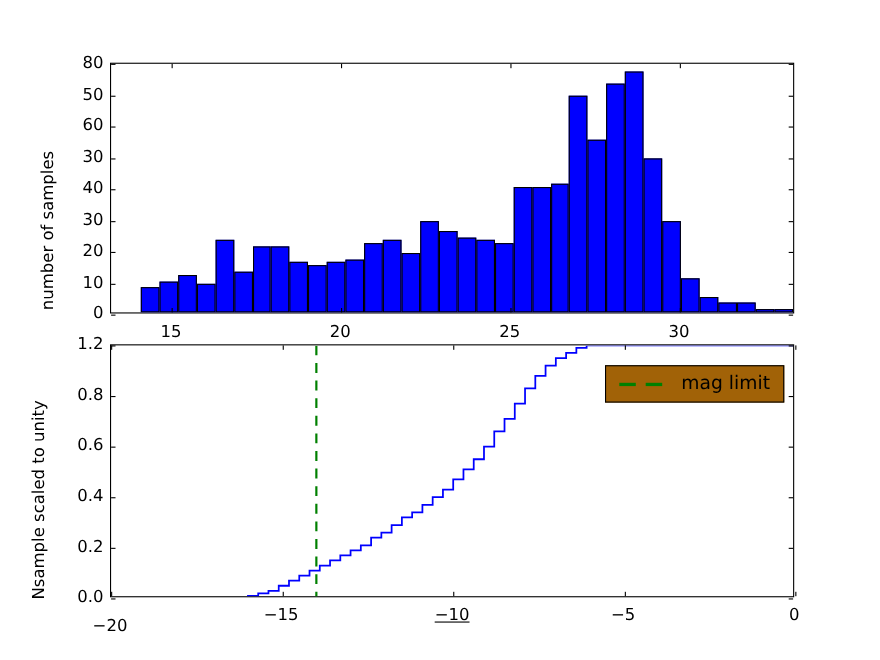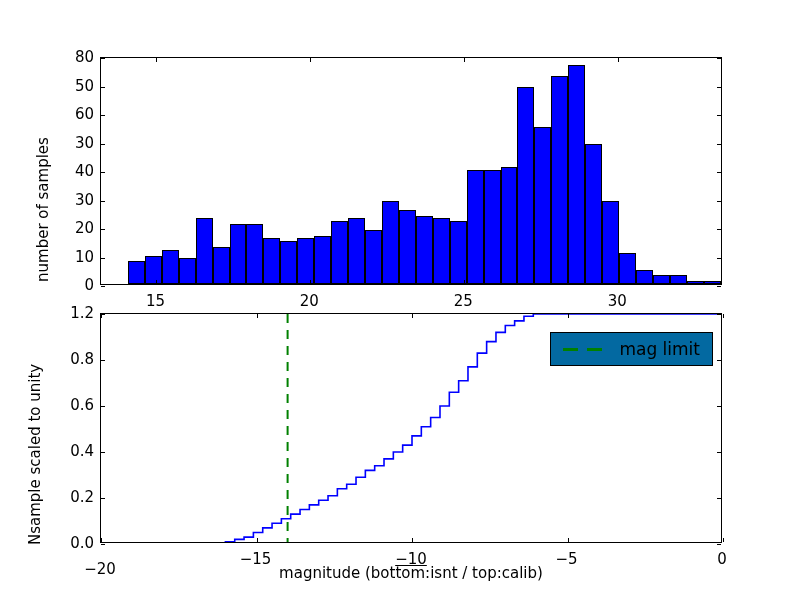--- a/index.html
+++ b/index.html
@@ -35,38 +35,37 @@
   .tick-x{height:4px;width:1px;}
   .tick-x-top{top:0;}
   .tick-x-bot{bottom:0;}
 
   .plotarea{position:absolute;left:0;top:0;right:0;bottom:0;overflow:hidden;}
 
   .bar{position:absolute;bottom:0;background:#0000ff;
        border:1px solid #000;box-sizing:border-box;}
 
   .legend{position:absolute;box-sizing:border-box;border:1px solid #000;
-          background:#0369a1;display:flex;align-items:center;
+          background:#a16207;display:flex;align-items:center;
           padding:7px 12px;gap:14px;}
   #legend-box{right:8px;top:18px;}
   .legend-swatch{position:relative;width:42px;height:2px;flex:0 0 auto;}
   .legend-swatch i{position:absolute;top:0;height:3px;background:#008000;display:block;}
   .legend-label{font-size:17px;line-height:18px;white-space:nowrap;}
 </style>
 </head>
 <body>
 
 <div id="figure">
 
 
   <div class="ylabel" id="top-ylabel">number of samples</div>
 
   <div class="ylabel" id="bottom-ylabel">Nsample scaled to unity</div>
 
-  <div class="xlabel">magnitude (bottom:isnt / top:calib)</div>
 
   <div class="axes" id="top-axes">
     <div class="plotarea" id="top-plot">
         <div class="bar" style="left: 26.94px; width: 16.94px; height: 22.8px; border-color: rgb(0, 0, 0); background: rgb(0, 0, 255);"></div>
         <div class="bar" style="left: 43.88px; width: 16.94px; height: 28.5px; border-color: rgb(0, 0, 0); background: rgb(0, 0, 255);"></div>
         <div class="bar" style="left: 60.81px; width: 16.94px; height: 34.2px; border-color: rgb(0, 0, 0); background: rgb(0, 0, 255);"></div>
         <div class="bar" style="left: 77.75px; width: 16.94px; height: 25.65px; border-color: rgb(0, 0, 0); background: rgb(0, 0, 255);"></div>
         <div class="bar" style="left: 94.69px; width: 16.94px; height: 65.55px; border-color: rgb(0, 0, 0); background: rgb(0, 0, 255);"></div>
         <div class="bar" style="left: 111.62px; width: 16.94px; height: 37.05px; border-color: rgb(0, 0, 0); background: rgb(0, 0, 255);"></div>
         <div class="bar" style="left: 128.56px; width: 16.94px; height: 59.85px; border-color: rgb(0, 0, 0); background: rgb(0, 0, 255);"></div>

